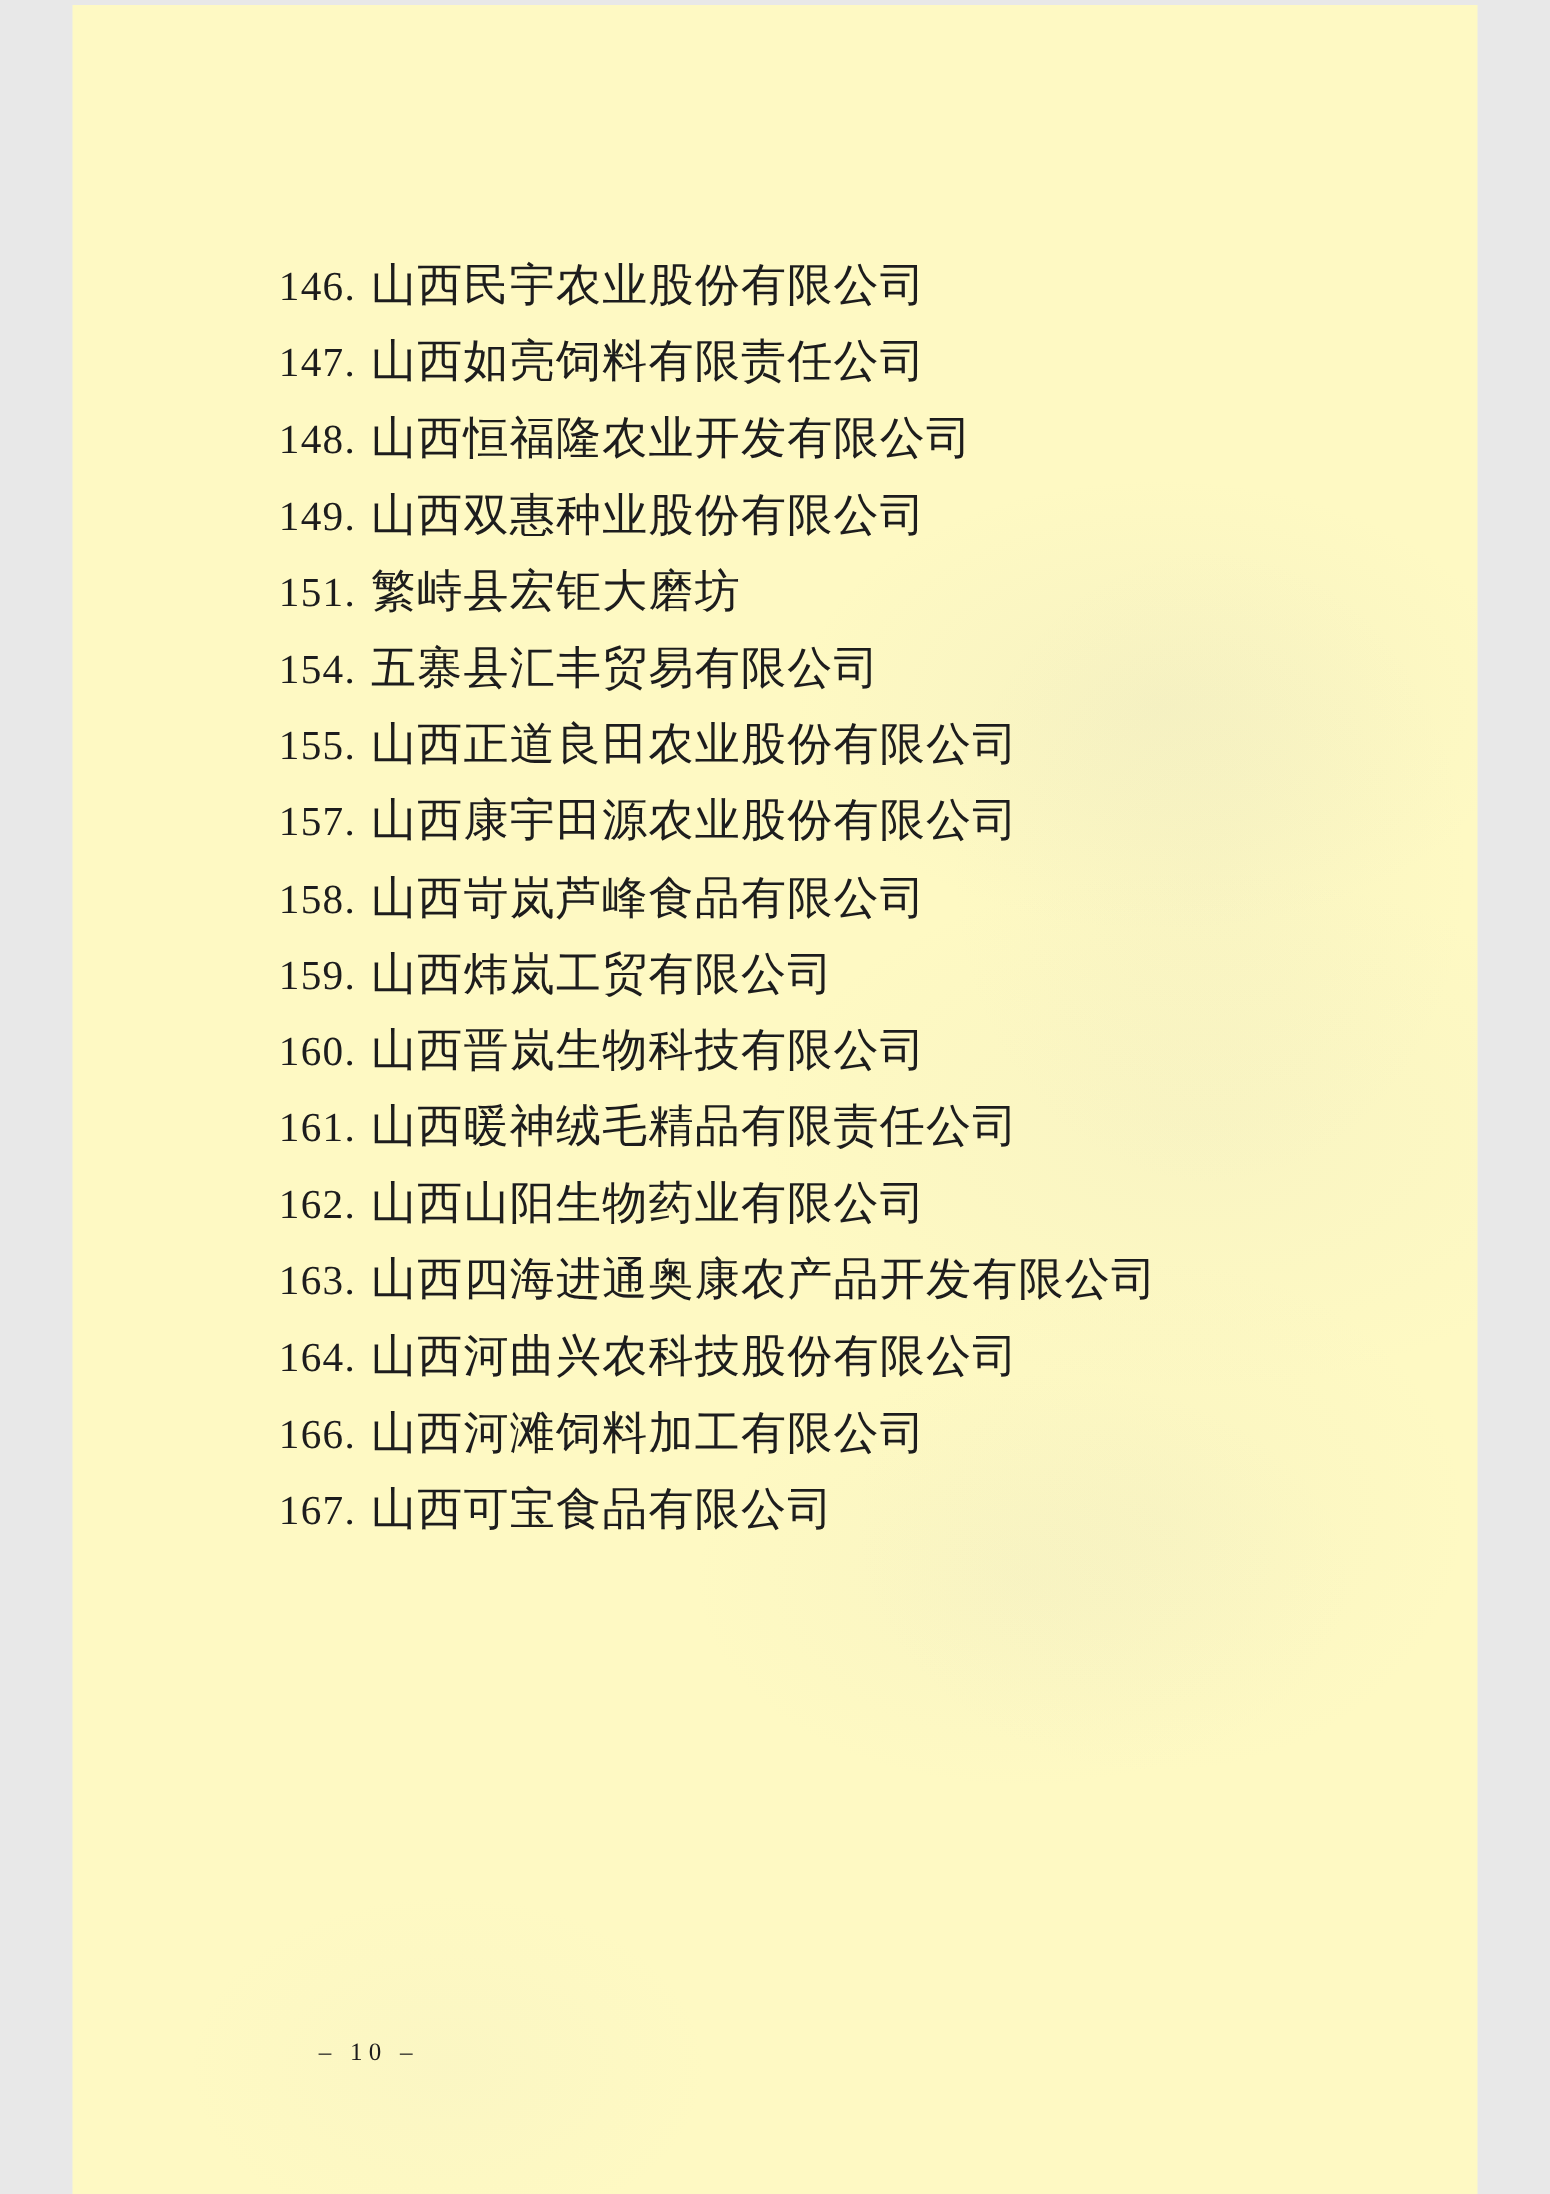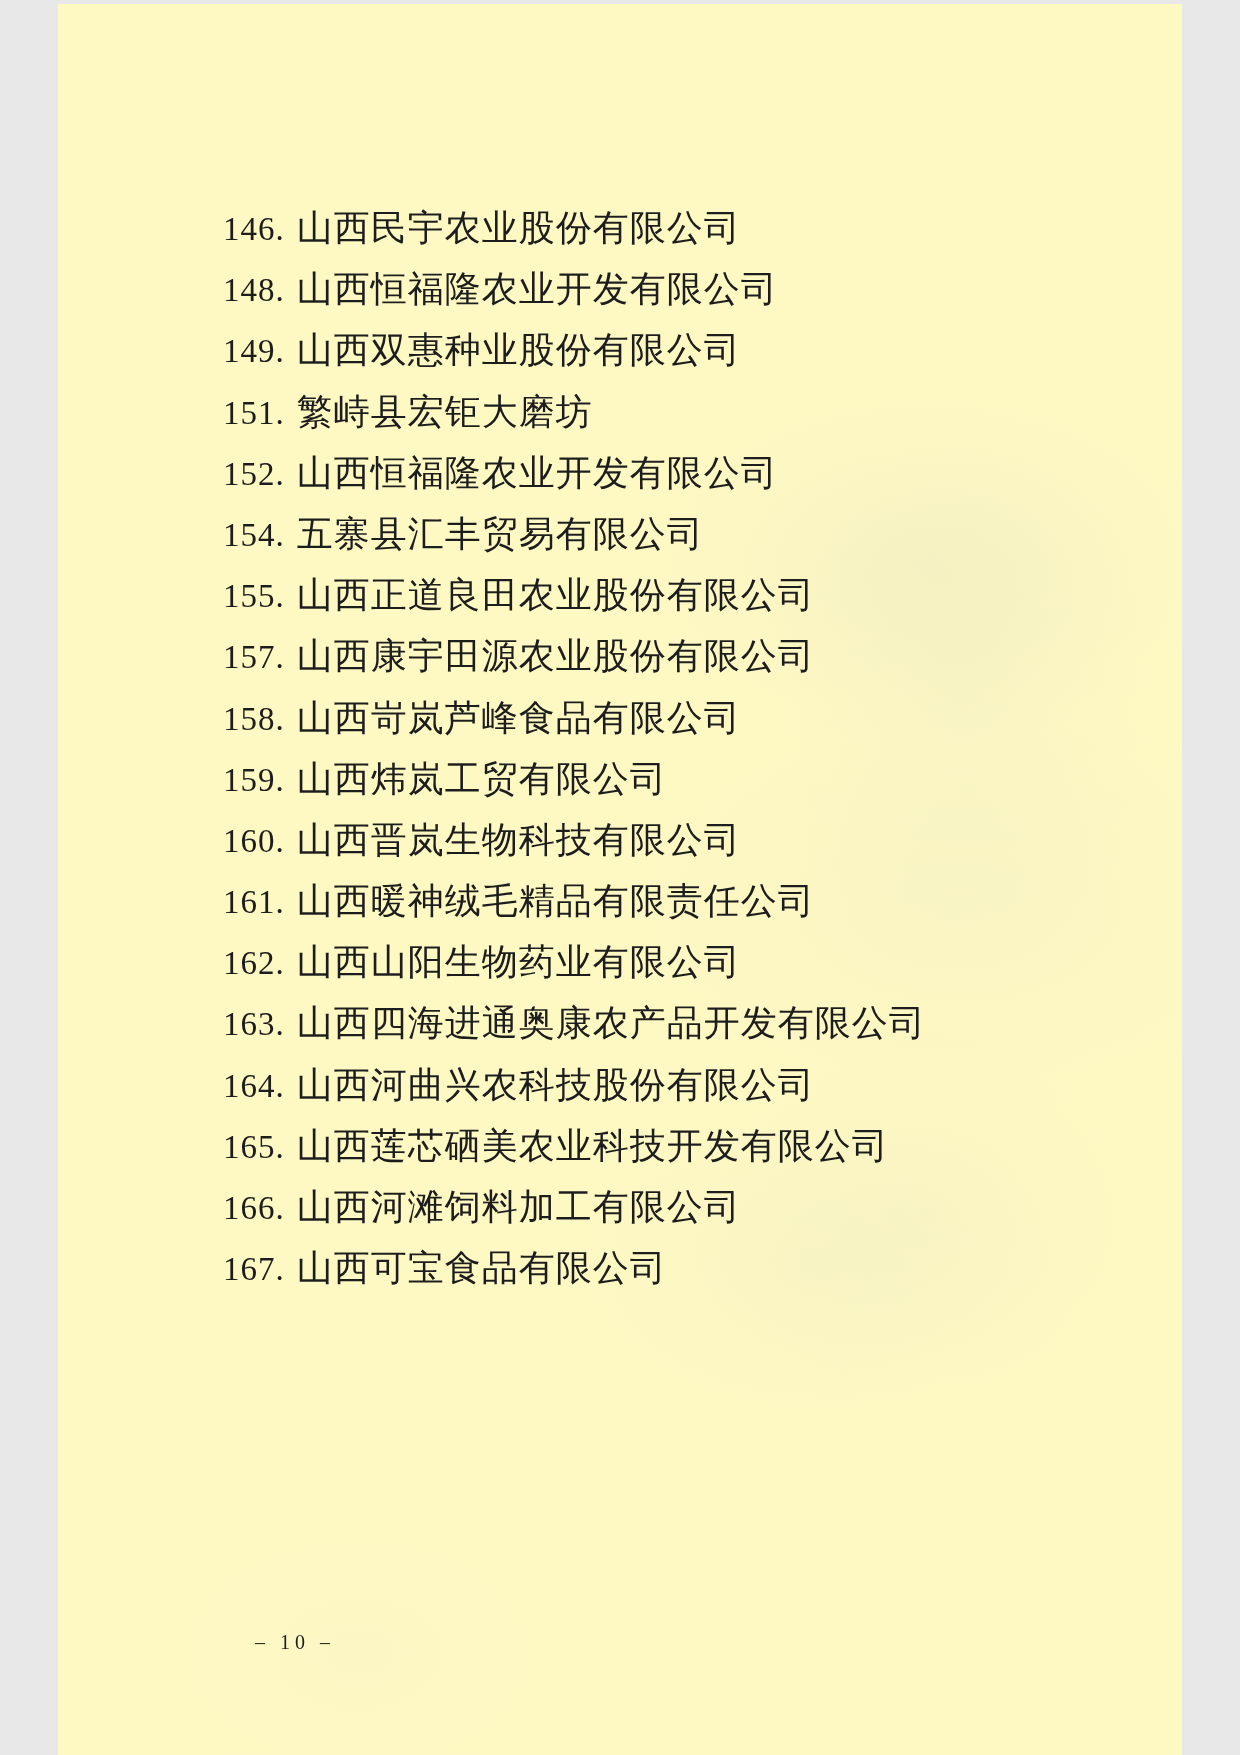--- a/index.html
+++ b/index.html
@@ -76,34 +76,33 @@
 </head>
 <body>
 
 <div class="page">
 
   <div class="scan-artifact a1"></div>
   <div class="scan-artifact a2"></div>
 
   <ol class="company-list">
     <li class="row"><span class="num">146.</span><span class="name">山西民宇农业股份有限公司</span></li>
+    <li class="row"><span class="num">147.</span><span class="name">山西如亮饲料有限责任公司</span></li>
     <li class="row"><span class="num">148.</span><span class="name">山西恒福隆农业开发有限公司</span></li>
     <li class="row"><span class="num">149.</span><span class="name">山西双惠种业股份有限公司</span></li>
     <li class="row"><span class="num">151.</span><span class="name">繁峙县宏钜大磨坊</span></li>
-    <li class="row"><span class="num">152.</span><span class="name">山西恒福隆农业开发有限公司</span></li>
     <li class="row"><span class="num">154.</span><span class="name">五寨县汇丰贸易有限公司</span></li>
     <li class="row"><span class="num">155.</span><span class="name">山西正道良田农业股份有限公司</span></li>
     <li class="row"><span class="num">157.</span><span class="name">山西康宇田源农业股份有限公司</span></li>
     <li class="row"><span class="num">158.</span><span class="name">山西岢岚芦峰食品有限公司</span></li>
     <li class="row"><span class="num">159.</span><span class="name">山西炜岚工贸有限公司</span></li>
     <li class="row"><span class="num">160.</span><span class="name">山西晋岚生物科技有限公司</span></li>
     <li class="row"><span class="num">161.</span><span class="name">山西暖神绒毛精品有限责任公司</span></li>
     <li class="row"><span class="num">162.</span><span class="name">山西山阳生物药业有限公司</span></li>
     <li class="row"><span class="num">163.</span><span class="name">山西四海进通奥康农产品开发有限公司</span></li>
     <li class="row"><span class="num">164.</span><span class="name">山西河曲兴农科技股份有限公司</span></li>
-    <li class="row"><span class="num">165.</span><span class="name">山西莲芯硒美农业科技开发有限公司</span></li>
     <li class="row"><span class="num">166.</span><span class="name">山西河滩饲料加工有限公司</span></li>
     <li class="row"><span class="num">167.</span><span class="name">山西可宝食品有限公司</span></li>
   </ol>
 
   <div class="page-number">– 10 –</div>
 
 </div>
 
 </body></html>

